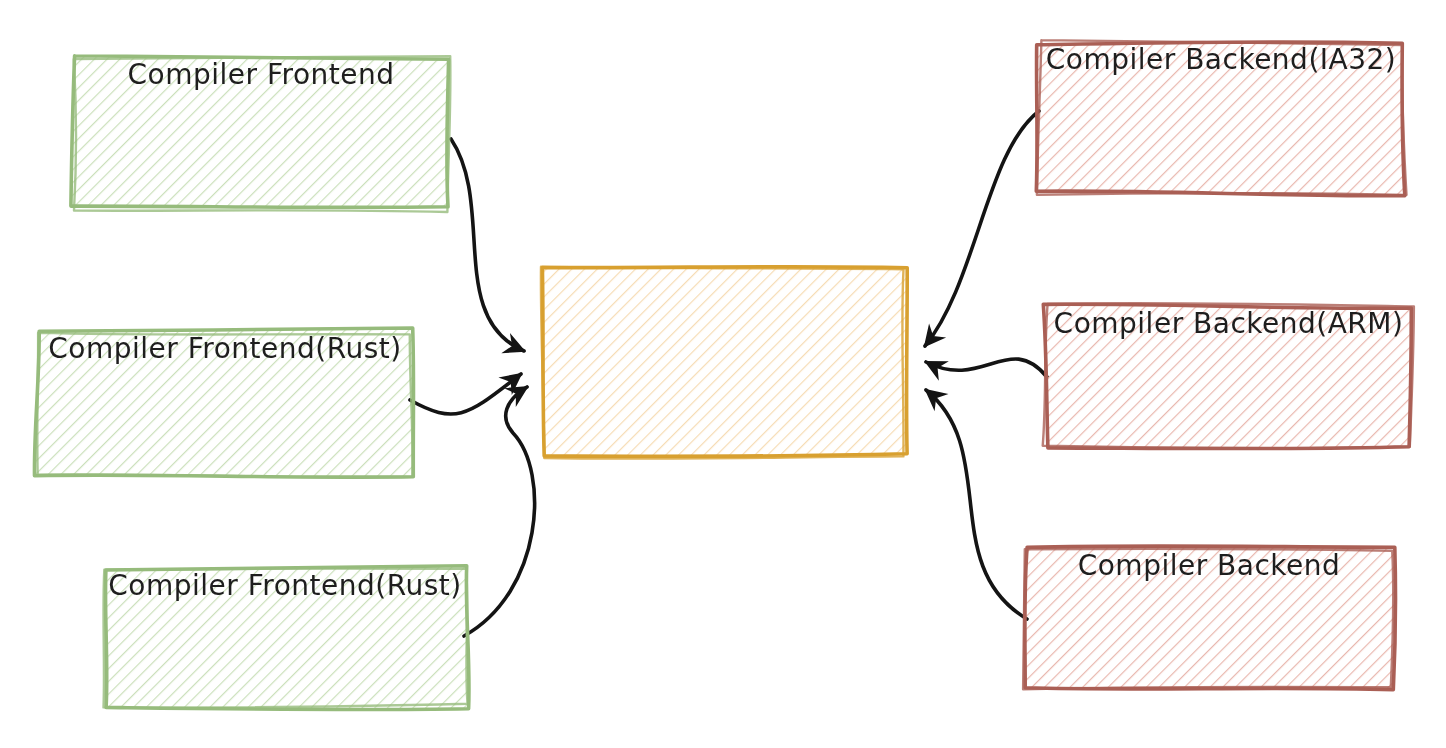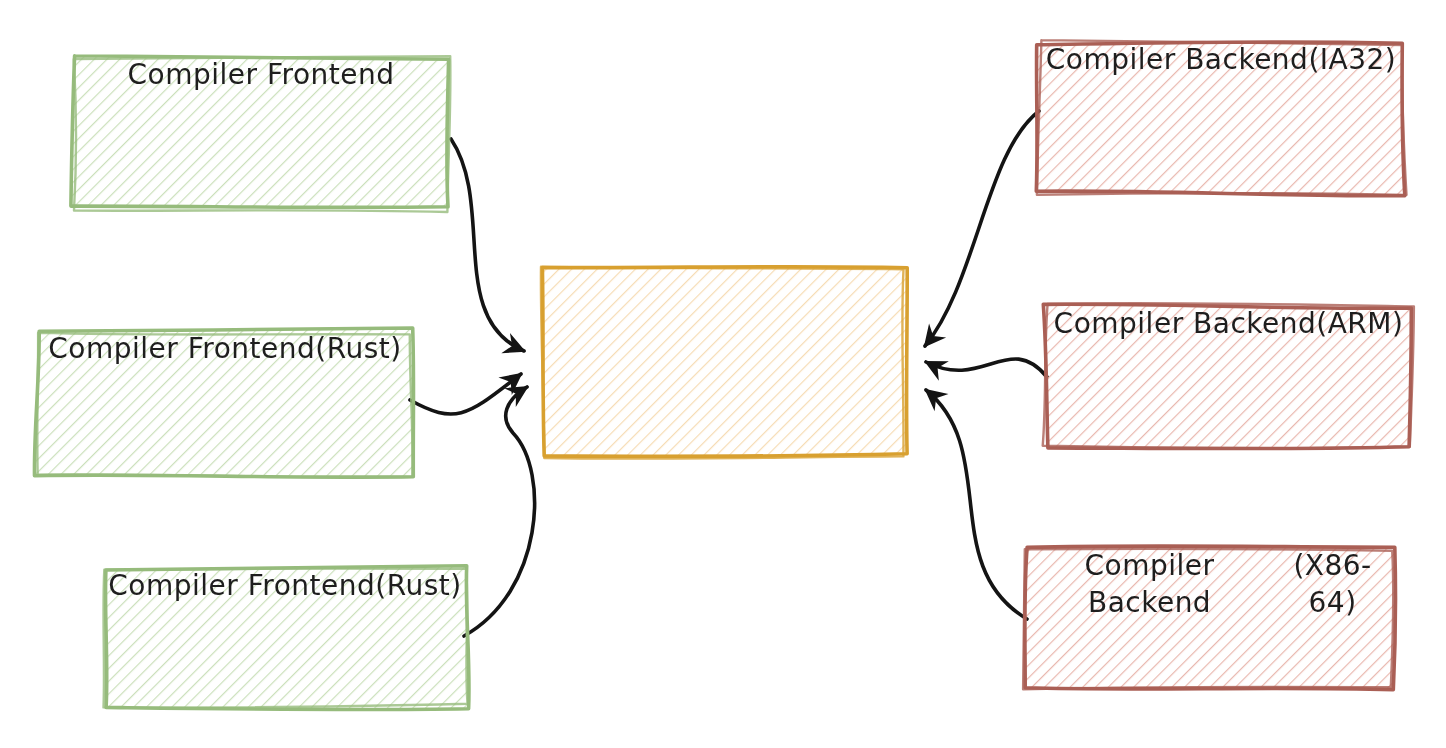--- a/index.html
+++ b/index.html
@@ -145,16 +145,15 @@
   <div class="node-label" style="left:1038px; top:42px; width:366px; height:151px;">
     <span>Compiler Backend</span>
     <span>(IA32)</span>
   </div>
   <div class="node-label" style="left:1045px; top:306px; width:367px; height:142px;">
     <span>Compiler Backend</span>
     <span>(ARM)</span>
   </div>
   <div class="node-label" style="left:1026px; top:548px; width:366px; height:142px;">
     <span>Compiler Backend</span>
-    <span>(X86-64)</span>
   </div>
 
 </div>
 
 </body></html>

